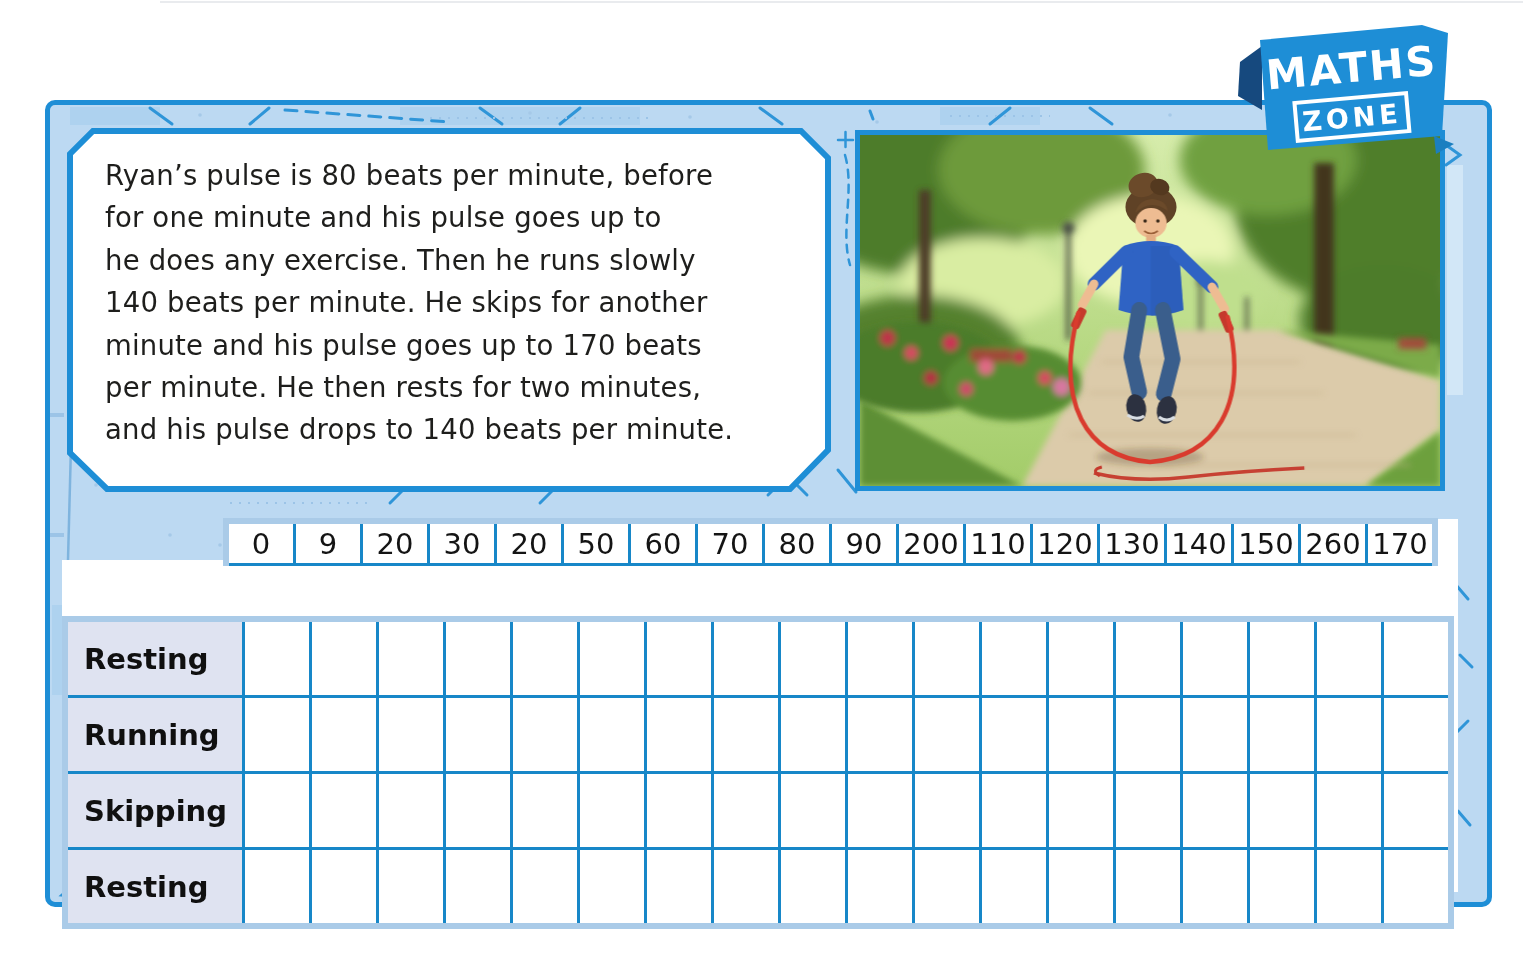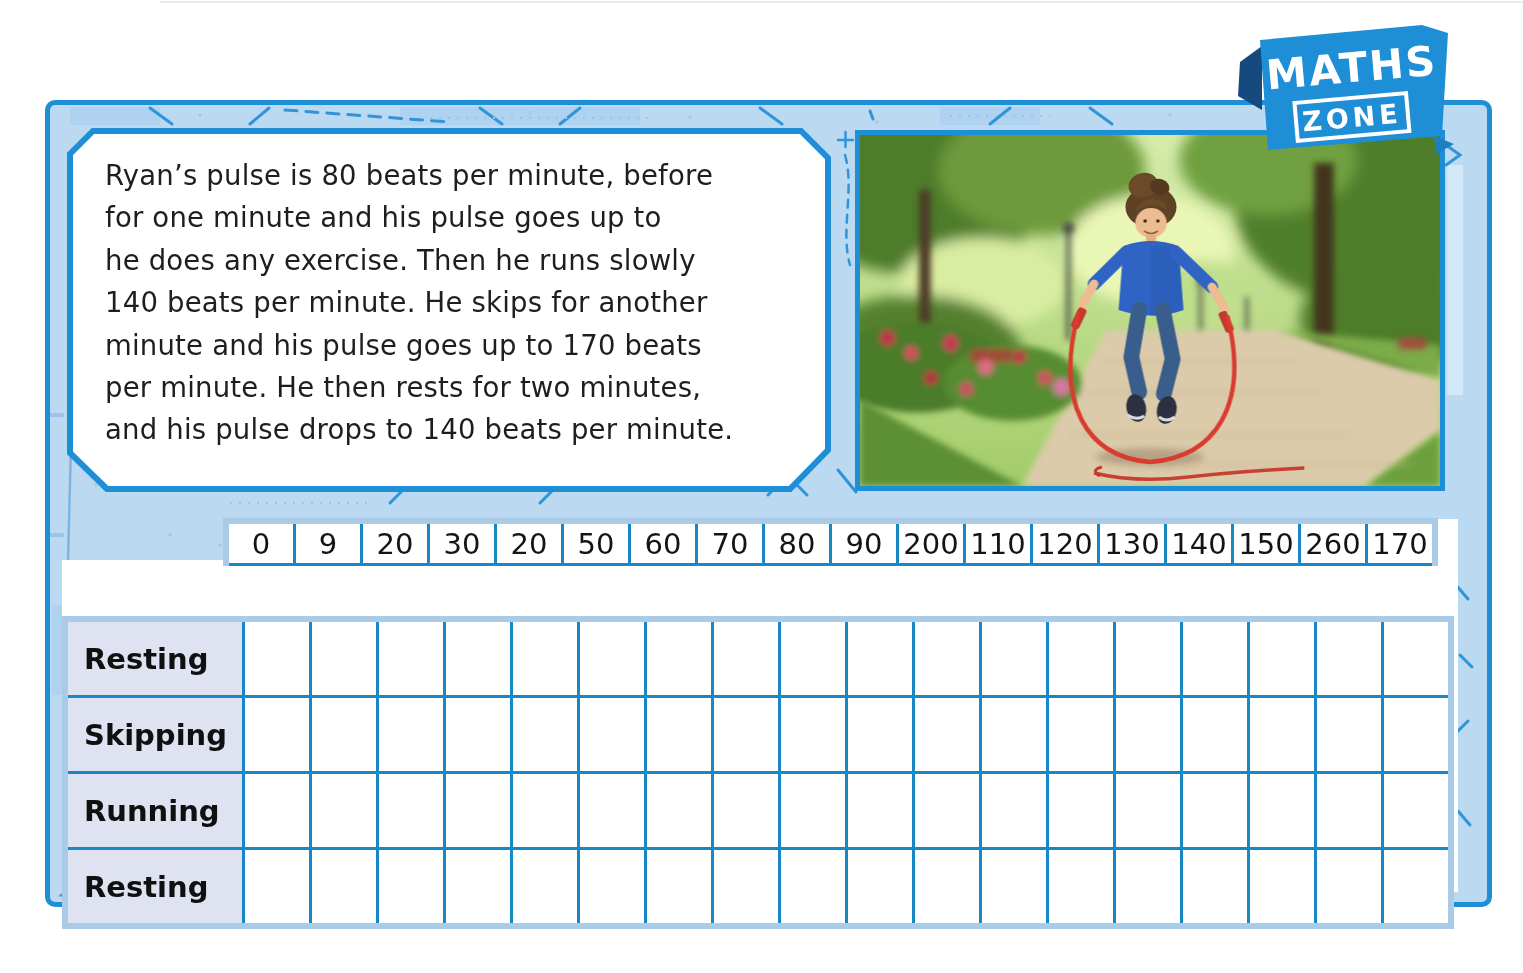--- a/index.html
+++ b/index.html
@@ -281,42 +281,42 @@
           <td class="cell"></td>
           <td class="cell"></td>
           <td class="cell"></td>
           <td class="cell"></td>
           <td class="cell"></td>
           <td class="cell"></td>
           <td class="cell"></td>
           <td class="cell"></td>
         </tr>
         <tr>
+          <td class="label">Running</td>
+          <td class="cell"></td>
+          <td class="cell"></td>
+          <td class="cell"></td>
+          <td class="cell"></td>
+          <td class="cell"></td>
+          <td class="cell"></td>
+          <td class="cell"></td>
+          <td class="cell"></td>
+          <td class="cell"></td>
+          <td class="cell"></td>
+          <td class="cell"></td>
+          <td class="cell"></td>
+          <td class="cell"></td>
+          <td class="cell"></td>
+          <td class="cell"></td>
+          <td class="cell"></td>
+          <td class="cell"></td>
+          <td class="cell"></td>
+        </tr>
+        <tr>
           <td class="label">Skipping</td>
-          <td class="cell"></td>
-          <td class="cell"></td>
-          <td class="cell"></td>
-          <td class="cell"></td>
-          <td class="cell"></td>
-          <td class="cell"></td>
-          <td class="cell"></td>
-          <td class="cell"></td>
-          <td class="cell"></td>
-          <td class="cell"></td>
-          <td class="cell"></td>
-          <td class="cell"></td>
-          <td class="cell"></td>
-          <td class="cell"></td>
-          <td class="cell"></td>
-          <td class="cell"></td>
-          <td class="cell"></td>
-          <td class="cell"></td>
-        </tr>
-        <tr>
-          <td class="label">Running</td>
           <td class="cell"></td>
           <td class="cell"></td>
           <td class="cell"></td>
           <td class="cell"></td>
           <td class="cell"></td>
           <td class="cell"></td>
           <td class="cell"></td>
           <td class="cell"></td>
           <td class="cell"></td>
           <td class="cell"></td>

